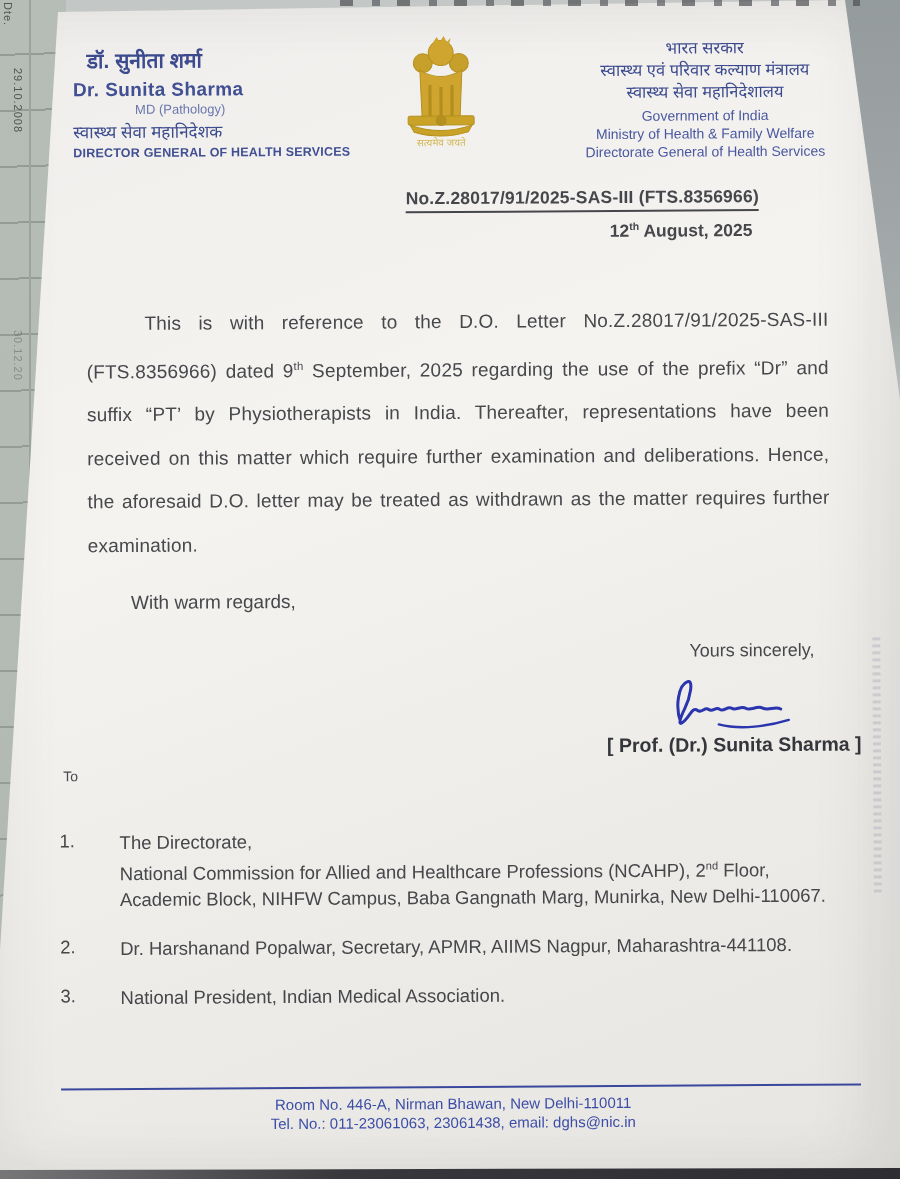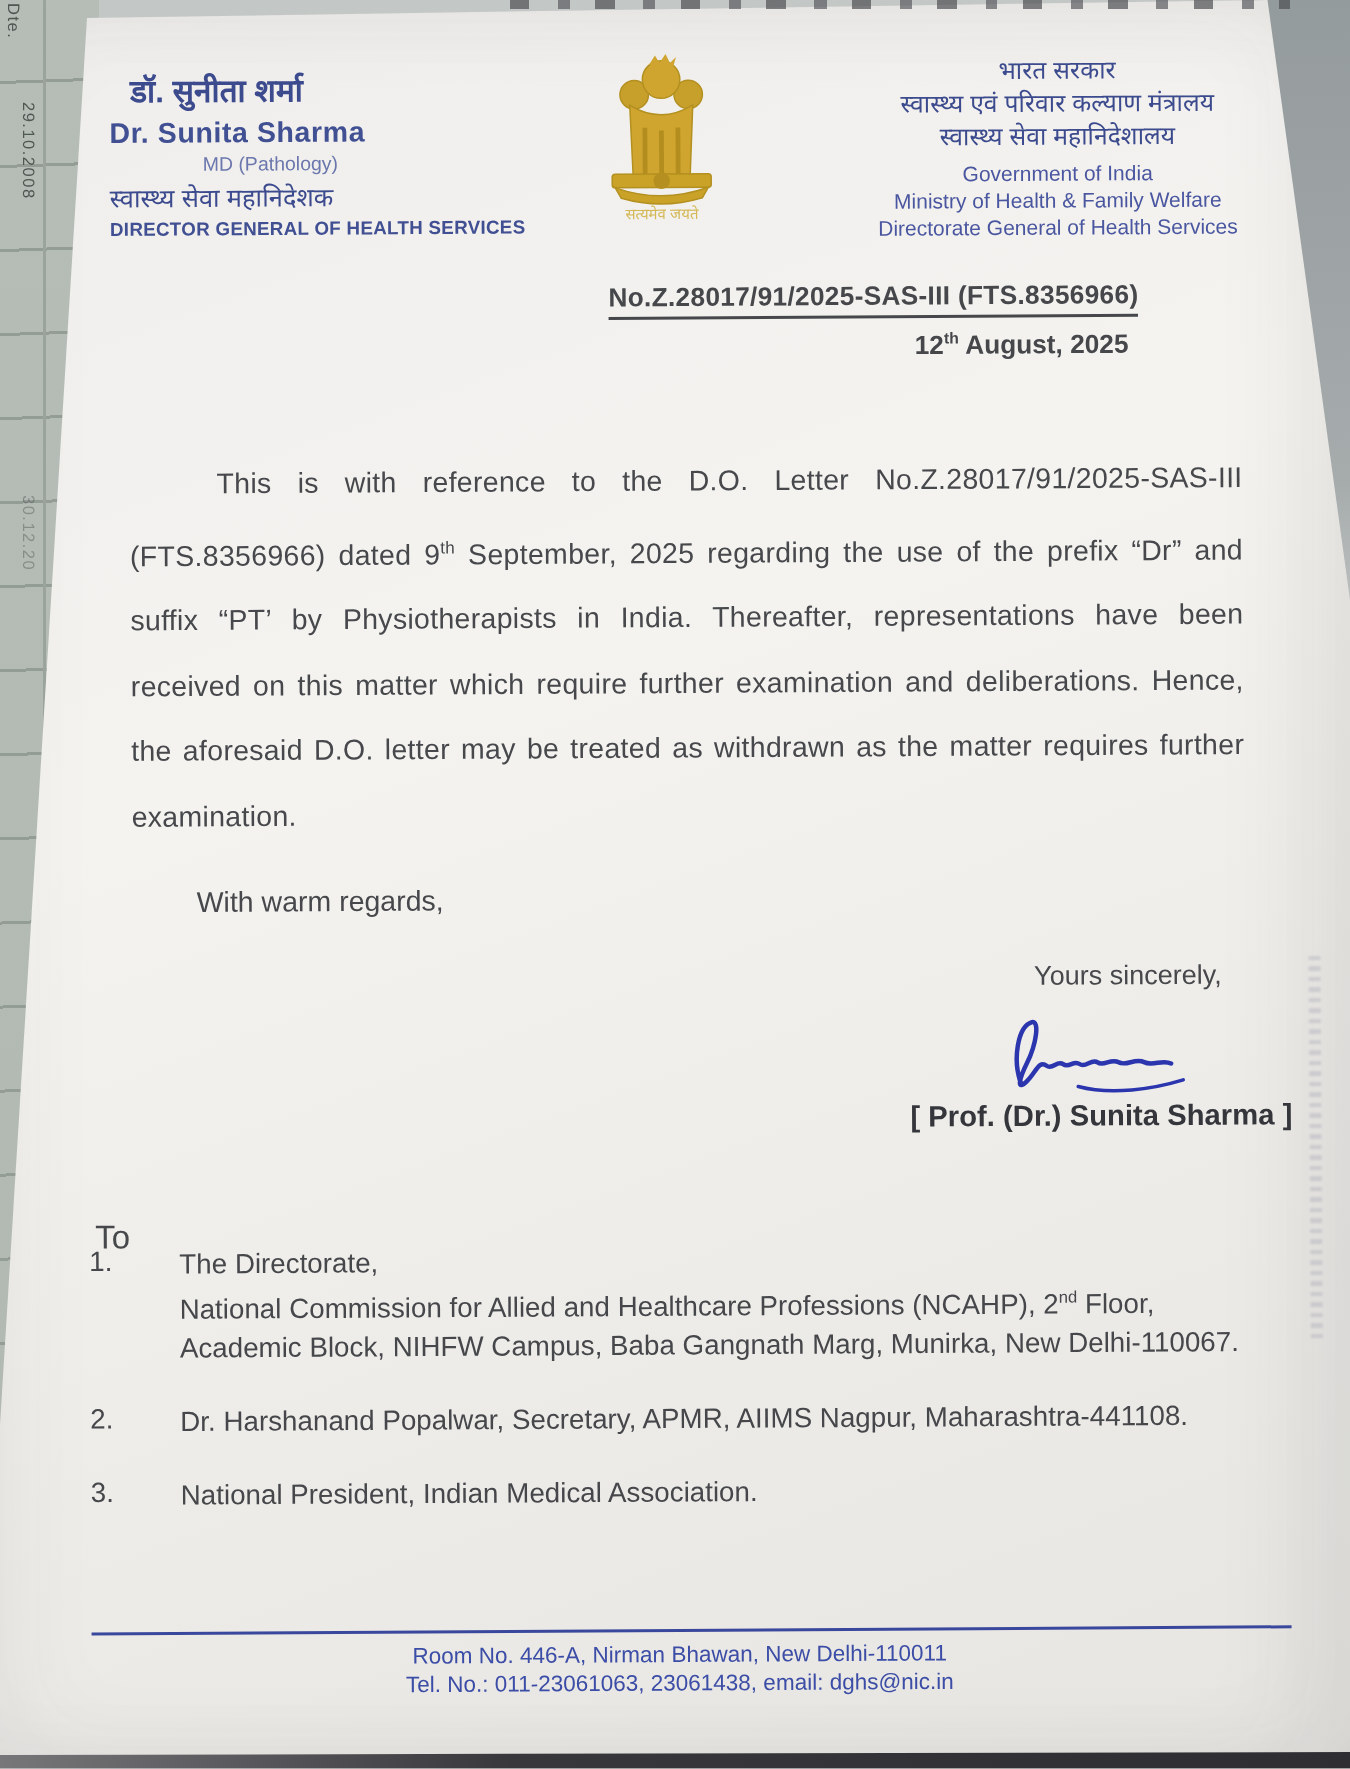--- a/index.html
+++ b/index.html
@@ -78,21 +78,21 @@
     position:absolute; left:88px; top:300px; width:742px;
     font-size:19px; line-height:43.5px; color:#47484c;
     text-align:justify; text-indent:58px; word-spacing:1px; letter-spacing:.2px;
   }
   .regards   { position:absolute; left:131px; top:590px; font-size:19px; color:#47484c; }
   .sincerely { position:absolute; left:673px; top:642px; font-size:18px; color:#47484c;margin-left:16px; }
   .signature { position:absolute; left:660px; top:674px; width:160px; height:64px; }
   .signatory { position:absolute; left:606px; top:735px; font-size:19.5px; font-weight:bold; color:#35363b; }
 
   
-  .to-label { position:absolute; left:62px; top:810px; font-size:22px; color:#47484c; }
+  .to-label { position:absolute; left:62px; top:766px; font-size:14px; color:#47484c; }
   .recipients { position:absolute; left:58px; top:828px; width:792px; color:#46474b; }
   .rcpt { display:flex; margin-bottom:23px; }
   .rcpt .num { width:60px; font-size:18.5px; flex:none; }
   .rcpt .txt { flex:1; font-size:18.5px; line-height:26px; }
   .rcpt-3 { margin-top:5px; }
 
   
   .footer-rule { position:absolute; left:58px; top:1086px; width:800px; height:2px; background:#39489c; }
   .footer { position:absolute; left:0; top:1094px; width:900px; text-align:center; color:#3b4da6; font-size:15px; line-height:19px; }
 

